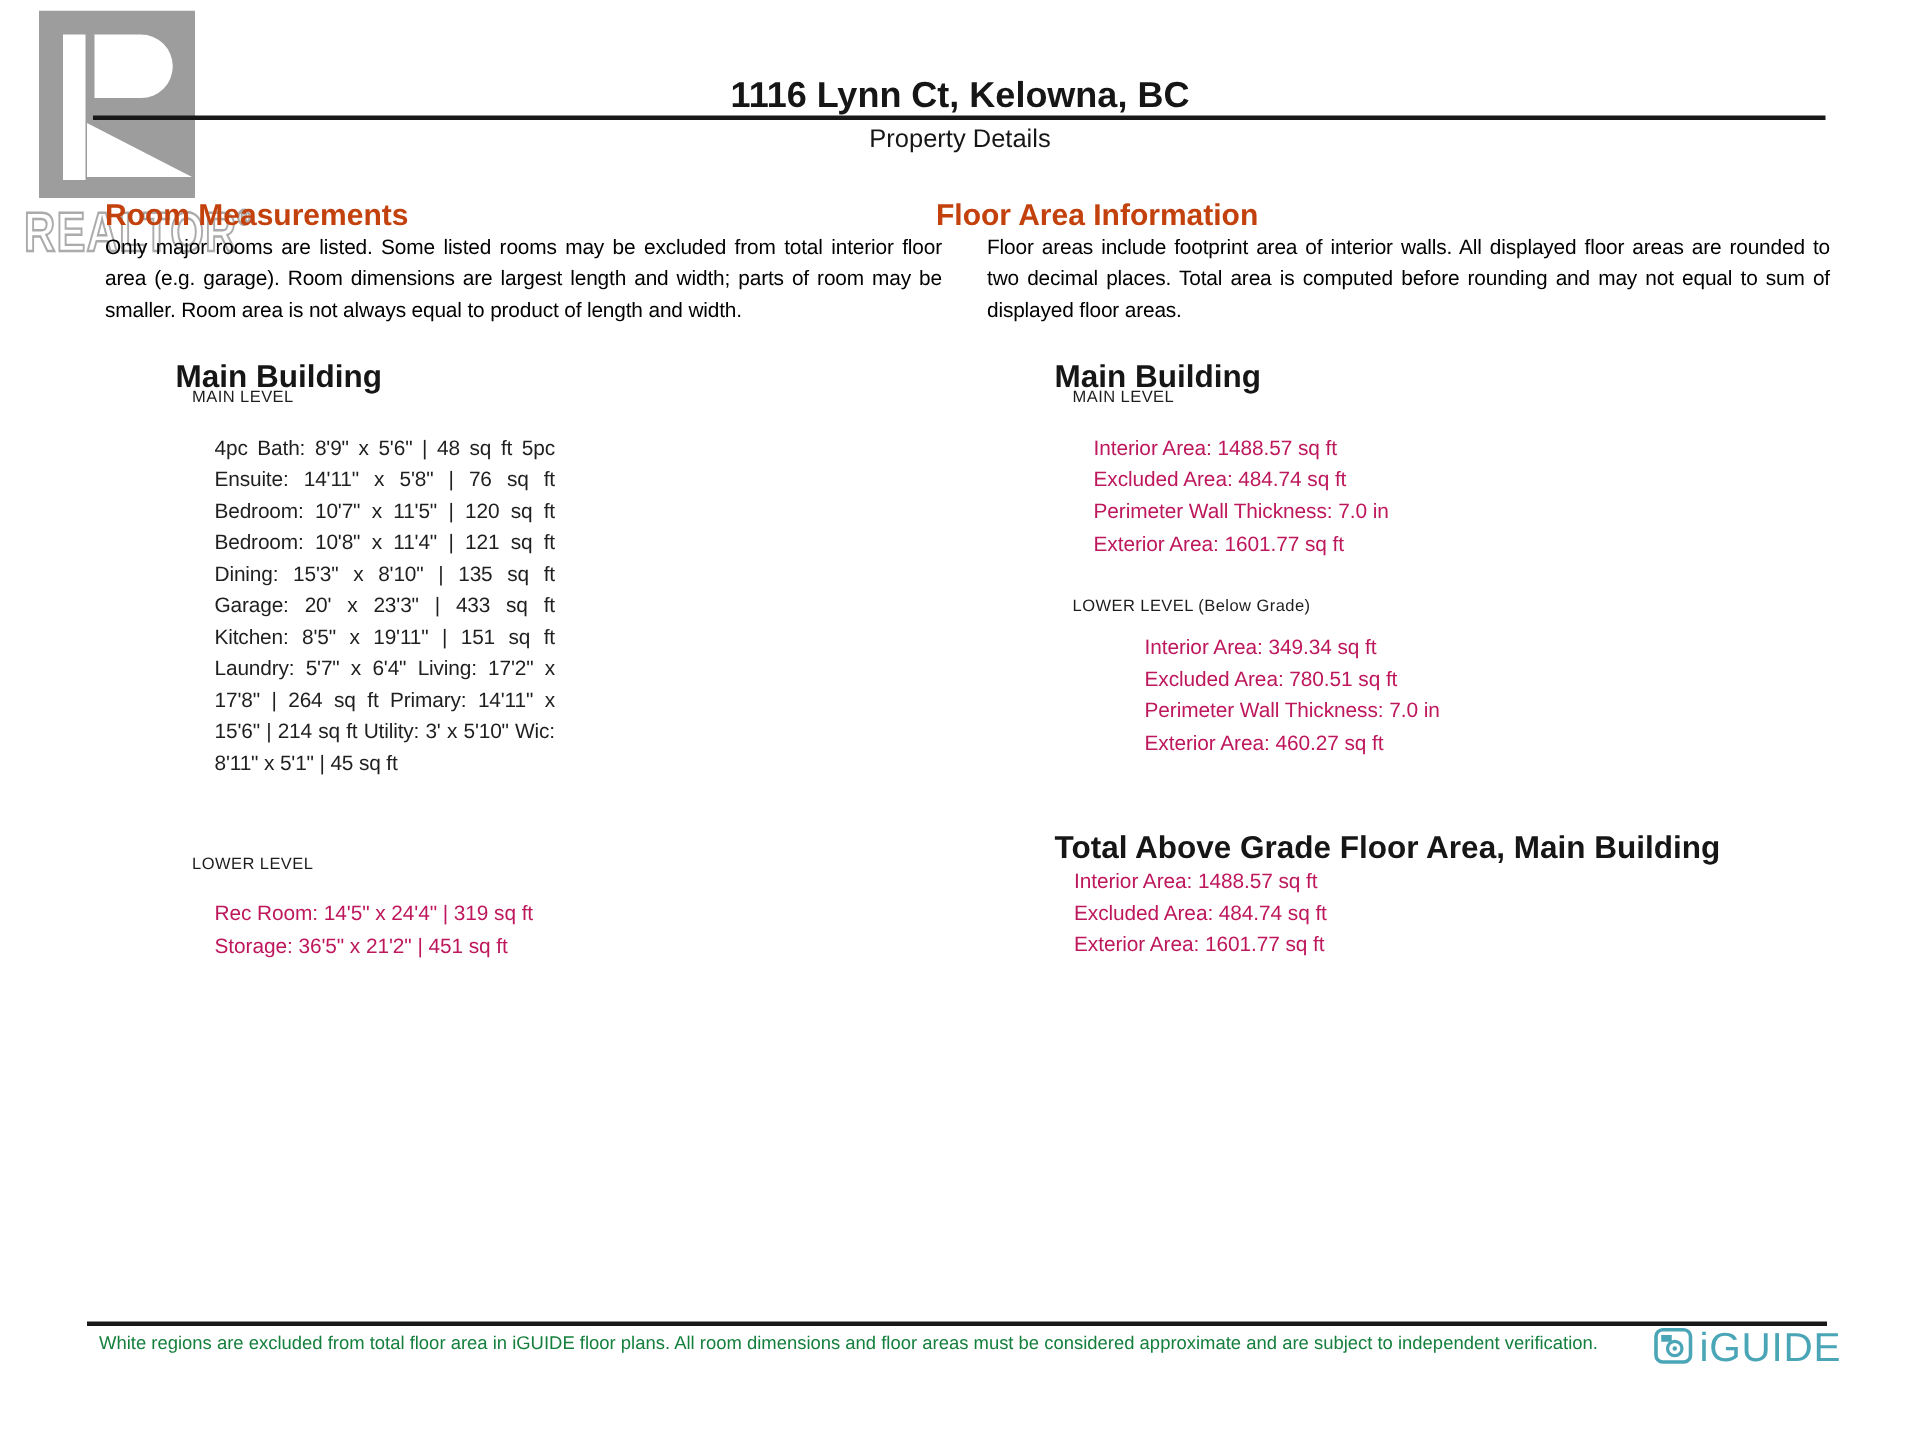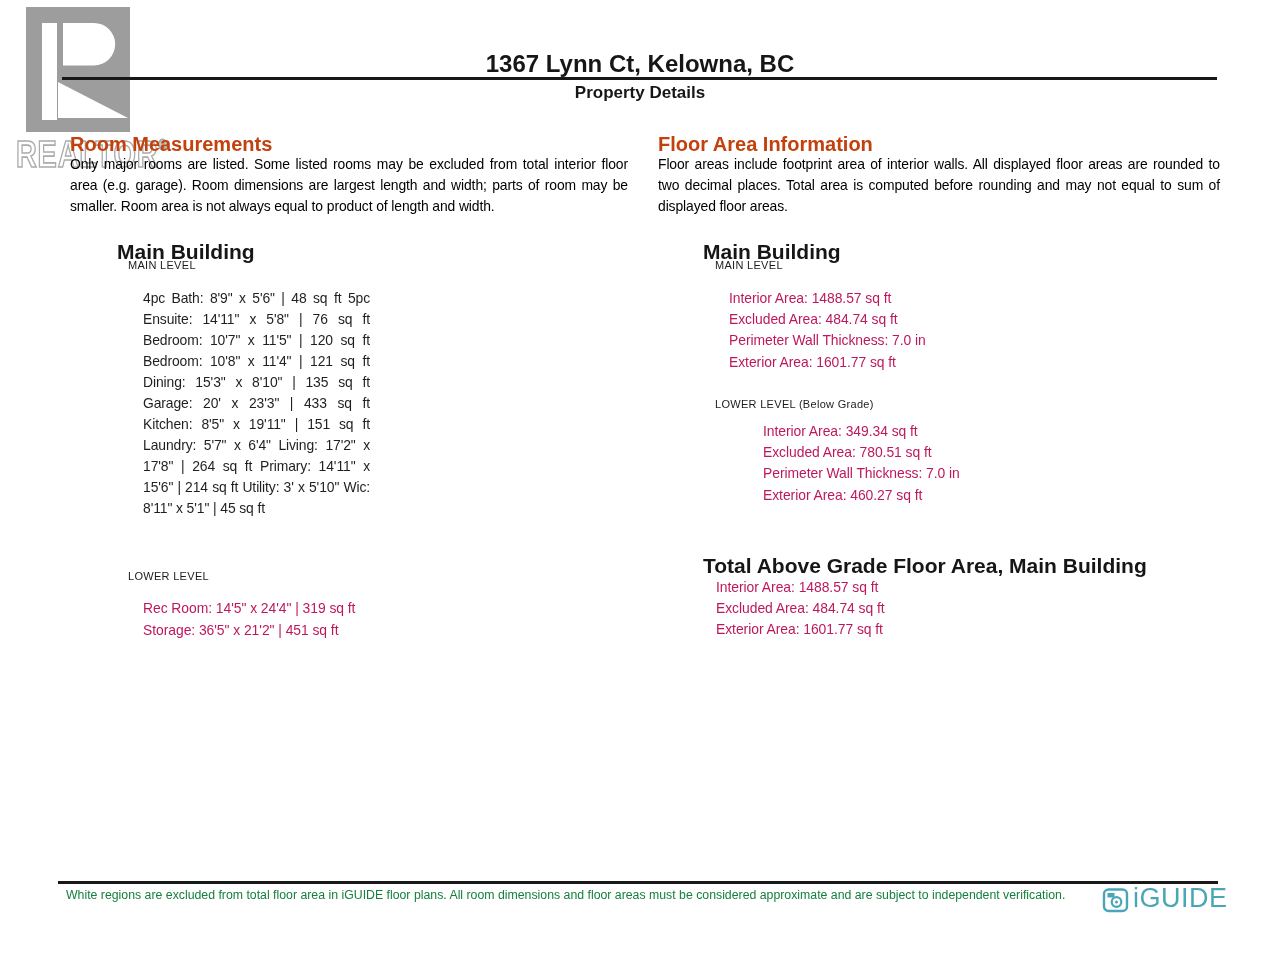--- a/index.html
+++ b/index.html
@@ -16,21 +16,21 @@
     font-weight:bold;font-size:37px;letter-spacing:1px;
     transform:scaleX(0.78);transform-origin:left top;
     color:transparent;-webkit-text-stroke:1.6px #ababab;
     white-space:nowrap;
   }
   #realtor-word .reg{font-size:15px;vertical-align:17px;-webkit-text-stroke:1.1px #ababab;letter-spacing:0;}
 
   
   #page-title{left:0;top:50px;width:1280px;text-align:center;font-size:24px;font-weight:bold;z-index:2;color:#161616;}
   #header-rule{left:62px;top:77px;width:1155px;height:2.6px;background:#181818;z-index:3;}
-  #page-subtitle{left:0;top:83px;width:1280px;text-align:center;font-size:17px;font-weight:bold;z-index:2;color:#161616;}
+  #page-subtitle{left:0;top:83px;width:1280px;text-align:center;font-size:17px;font-weight:normal;z-index:2;color:#161616;}
 
   
   .sec-heading{font-size:20px;font-weight:bold;color:#c2410c;z-index:2;}
   .para{font-size:13.9px;line-height:21px;text-align:justify;letter-spacing:-0.1px;color:#000000;z-index:2;}
   .bld-heading{font-size:21px;font-weight:bold;color:#161616;z-index:2;}
   .level-heading{font-size:11px;letter-spacing:0.3px;color:#1c1c1c;z-index:2;}
   .roomflow{font-size:13.9px;line-height:21px;text-align:justify;text-align-last:left;letter-spacing:-0.1px;color:#1f1f1f;z-index:2;}
   .stat{font-size:13.9px;line-height:21.2px;letter-spacing:-0.05px;color:#be185d;white-space:nowrap;}
   .stat-block{z-index:2;}
 
@@ -38,51 +38,51 @@
   #rm-heading{left:70px;top:133px;}
   #rm-para{left:70px;top:154px;width:558px;}
   #rm-building{left:117px;top:240px;}
   #rm-mainlevel{left:128px;top:259px;}
   #rm-rooms{left:143px;top:288px;width:227px;}
   #rm-lowerlevel{left:128px;top:570px;}
   #rm-lowerrooms{left:143px;top:598px;}
   #rm-lowerrooms .stat{line-height:21.5px;}
 
   
-  #fa-heading{left:658px;top:133px;}
+  #fa-heading{left:624px;top:133px;}
   #fa-para{left:658px;top:154px;width:562px;}
   #fa-building{left:703px;top:240px;}
   #fa-mainlevel{left:715px;top:259px;}
   #fa-mainstats{left:729px;top:288px;}
   #fa-lowerlevel{left:715px;top:398px;}
   #fa-lowerstats{left:729px;top:421px;margin-left:34px;}
   #fa-total-heading{left:703px;top:554px;}
   #fa-totalstats{left:716px;top:577px;}
   #fa-totalstats .stat{line-height:21px;}
 
   
   #footer-rule{left:58px;top:881px;width:1160px;height:2.6px;background:#181818;z-index:2;}
   #footer-text{left:66px;top:888px;font-size:12.3px;color:#15803d;white-space:nowrap;z-index:2;}
-  #iguide-brand{left:1102px;top:883px;display:flex;align-items:flex-end;gap:3px;z-index:2;}
+  #iguide-brand{left:1102px;top:883px;display:flex;align-items:flex-start;gap:3px;z-index:2;}
   #iguide-name{font-size:27px;color:#4aa6b7;letter-spacing:0.5px;}
 </style>
 </head>
 <body>
 
 <div class="abs" id="realtor-logo">
   <svg width="104" height="125" viewBox="0 0 104 125">
     <rect x="0" y="0" width="104" height="125" fill="#9d9d9d"></rect>
     <rect x="16" y="16" width="15" height="97" fill="#ffffff"></rect>
     <path d="M37,16 L68,16 A21.2,21.2 0 0 1 68,58.4 L37,58.4 Z" fill="#ffffff"></path>
     <polygon points="32,75 102,111 32,111" fill="#ffffff"></polygon>
   </svg>
 </div>
 <div class="abs" id="realtor-word"><span>REALTOR</span><span class="reg">®</span></div>
 
-<div class="abs" id="page-title">1367 Lynn Ct, Kelowna, BC</div>
+<div class="abs" id="page-title">1116 Lynn Ct, Kelowna, BC</div>
 <div class="abs" id="header-rule"></div>
 <div class="abs" id="page-subtitle">Property Details</div>
 
 <div class="abs sec-heading" id="rm-heading">Room Measurements</div>
 <div class="abs para" id="rm-para">Only major rooms are listed. Some listed rooms may be excluded from total interior floor area (e.g. garage). Room dimensions are largest length and width; parts of room may be smaller. Room area is not always equal to product of length and width.</div>
 
 <div class="abs bld-heading" id="rm-building">Main Building</div>
 <div class="abs level-heading" id="rm-mainlevel">MAIN LEVEL</div>
 <div class="abs roomflow" id="rm-rooms">4pc Bath: 8'9" x 5'6" | 48 sq ft 5pc Ensuite: 14'11" x 5'8" | 76 sq ft Bedroom: 10'7" x 11'5" | 120 sq ft Bedroom: 10'8" x 11'4" | 121 sq ft Dining: 15'3" x 8'10" | 135 sq ft Garage: 20' x 23'3" | 433 sq ft Kitchen: 8'5" x 19'11" | 151 sq ft Laundry: 5'7" x 6'4" Living: 17'2" x 17'8" | 264 sq ft Primary: 14'11" x 15'6" | 214 sq ft Utility: 3' x 5'10" Wic: 8'11" x 5'1" | 45 sq ft</div>
 

